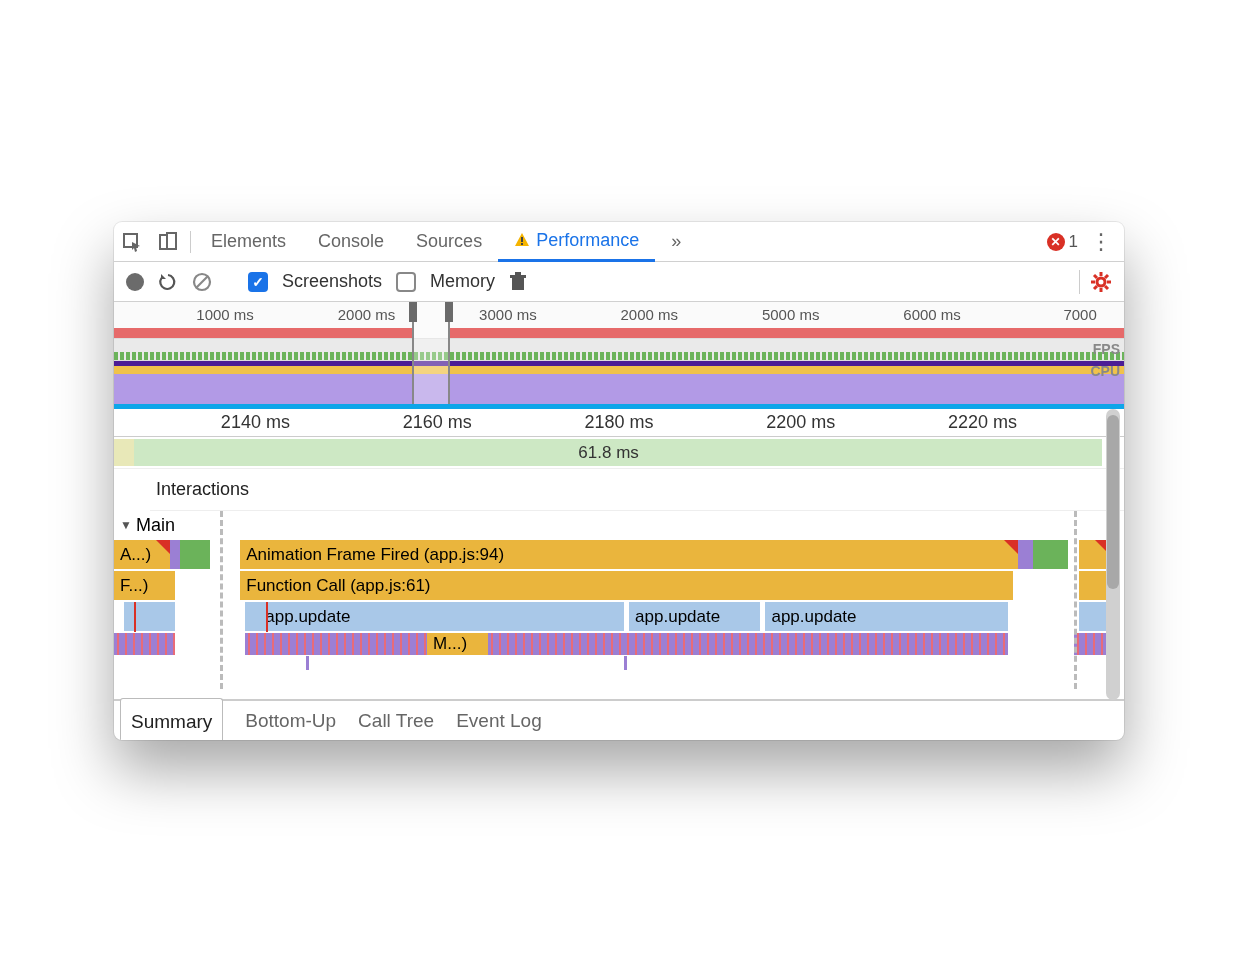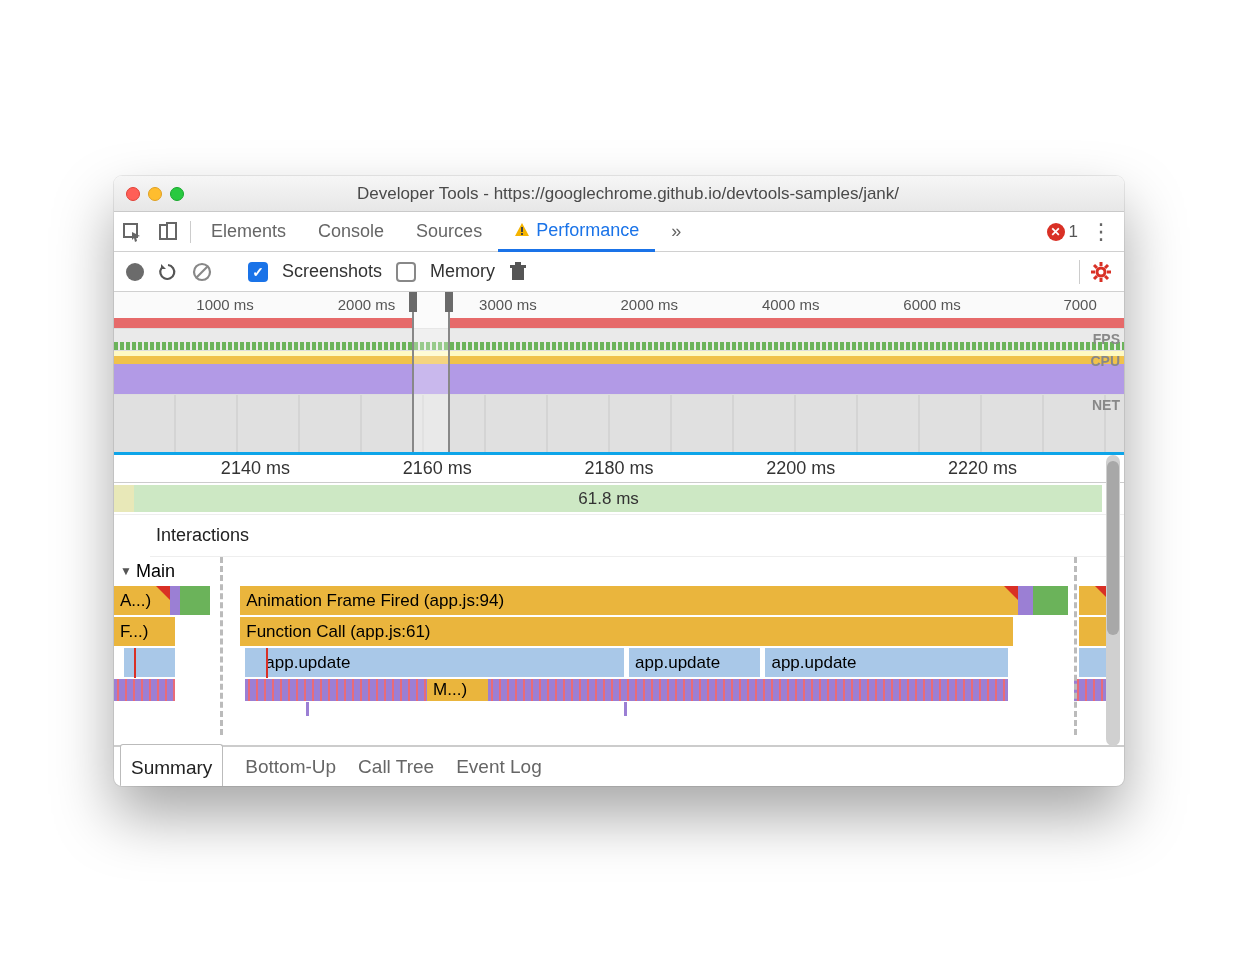--- a/index.html
+++ b/index.html
@@ -61,29 +61,29 @@
   .toolbar .rec { width:18px;height:18px;border-radius:50%;background:#6b6b6b;}
   .toolbar svg { display:block;}
   .chk { width:20px;height:20px;border-radius:4px;display:inline-flex;align-items:center;justify-content:center;}
   .chk.on { background:#1a73e8;}
   .chk.off { border:2px solid #888;}
   .chk.on::after{content:"✓";color:#fff;font-size:14px;font-weight:bold;}
   .toolbar .right { margin-left:auto; display:flex;align-items:center;gap:10px;}
   .vr { width:1px;height:24px;background:#ccc;}
   .gear { color:#d93025;}
   
-  .overview { position:relative; border-bottom:3px solid #0ea5e9;}
+  .overview { position:relative; border-bottom:5px solid #0ea5e9;}
   .ov-ruler { height:26px; position:relative; font-size:15px; color:#555; background:#fafafa;}
   .ov-ruler span { position:absolute; top:4px; transform:translateX(-50%);}
   .fpsbar { height:10px; background:#e66a6a; position:relative;}
   .fpsbar .gap { position:absolute; top:0;bottom:0; background:#fafafa;}
   .lane { height:36px; position:relative; background:#eee; border-top:1px solid #ddd;}
   .lane .label { position:absolute; right:4px; top:2px; font-size:14px; color:#888; font-weight:600;}
   .lane.fps { height:22px; background:#eaeaea;text-decoration:underline;}
-  .lane.cpu { height:44px; background:#fef9c3;padding-left:35px;}
+  .lane.cpu { height:44px; background:#4c1d95;padding-left:35px;}
   .lane.net { height:58px; background:#e8e8e8;}
   .cpu-fill { position:absolute;left:0;right:0;bottom:0;}
   .cpu-purple{height:30px;background:#b29ae6;}
   .cpu-yellow{height:8px;background:#f0c24a;position:absolute;bottom:30px;left:0;right:0;}
   .net-noise { position:absolute; inset:0; 
     background-image: repeating-linear-gradient(90deg,#e0e0e0 0 60px,#d4d4d4 60px 62px),
       radial-gradient(#5b8fd6 1px, transparent 1.5px);
     background-size: auto, 6px 6px;
     background-position: 0 0, 0 18px;
   }
@@ -120,28 +120,20 @@
   
   .btabs{height:40px;display:flex;align-items:center;gap:22px;padding-left:6px;font-size:19px;color:#666;border-top:1px solid #ccc;}
   .btab.active{background:#fff;border:1px solid #bbb;border-bottom:none;padding:12px 10px;border-radius:3px 3px 0 0;color:#222;position:relative;top:1px;}
   svg { overflow:visible;}
 </style>
 </head>
 <body>
 
 <div class="window">
 
-  <div class="titlebar">
-    <div class="traffic">
-      <div class="dot red"></div>
-      <div class="dot yellow"></div>
-      <div class="dot green"></div>
-    </div>
-    <div class="title">Developer Tools - https://googlechrome.github.io/devtools-samples/jank/</div>
-  </div>
 
   <div class="tabs">
     <div class="iconbtn">
       <svg width="20" height="20">
           <rect x="2" y="2" width="13" height="13" fill="none" stroke="#666" stroke-width="2"></rect>
           <path d="M10 10 L18 14 L14 15 L15 19 L13 20 L12 16 L10 18 Z" fill="#666"></path>
         </svg>
     </div>
     <div class="iconbtn">
       <svg width="20" height="20">
@@ -207,39 +199,35 @@
         </svg>
     </div>
   </div>
 
   <div class="overview">
     <div class="ov-ruler">
       <span style="left:11%">1000 ms</span>
       <span style="left:25%">2000 ms</span>
       <span style="left:39%">3000 ms</span>
       <span style="left:53%">2000 ms</span>
-      <span style="left:67%">4000 ms</span>
+      <span style="left:67%">5000 ms</span>
       <span style="left:81%">6000 ms</span>
       <span style="left:96%">7000 m</span>
     </div>
     <div class="fpsbar">
       <div class="gap" style="left:29.5%;width:3.8%"></div>
     </div>
     <div class="lane fps">
       <div style="position:absolute;left:0;right:0;bottom:0;height:8px;background:repeating-linear-gradient(90deg,#6bb35a 0 4px,transparent 4px 6px);"></div>
       <div class="label">FPS</div>
     </div>
     <div class="lane cpu">
       <div class="cpu-fill cpu-purple"></div>
       <div class="cpu-yellow"></div>
       <div class="label">CPU</div>
-    </div>
-    <div class="lane net">
-      <div class="net-noise"></div>
-      <div class="label">NET</div>
     </div>
     <div class="ov-sel" style="left:29.5%;width:3.8%">
       <div class="ov-handle" style="left:-5px"></div>
       <div class="ov-handle" style="right:-5px"></div>
     </div>
   </div>
 
   <div class="detail-wrap">
     <div class="det-ruler">
       <span style="left:14%">2140 ms</span>

